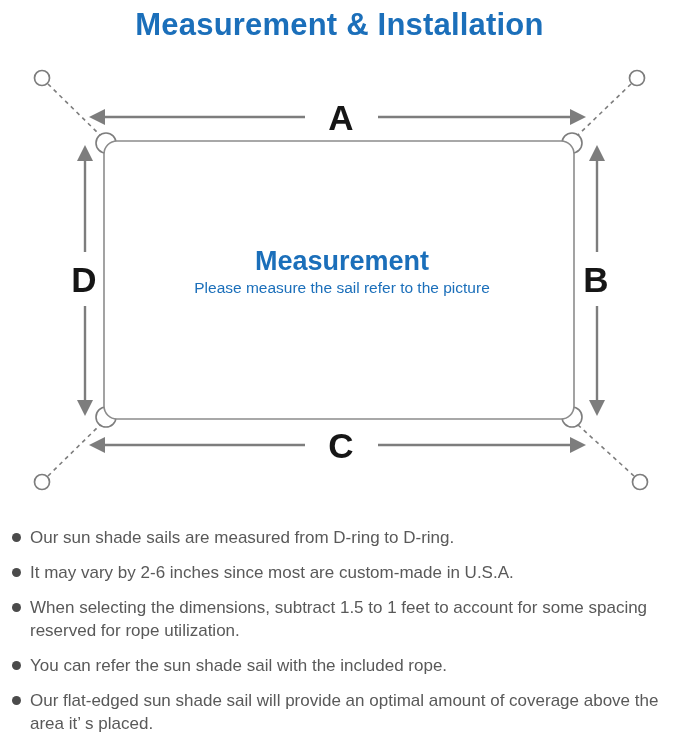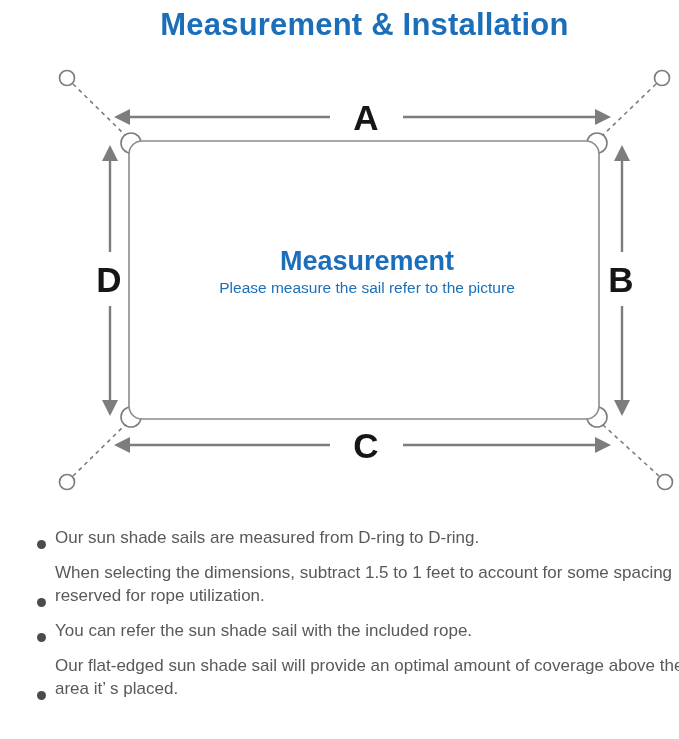--- a/index.html
+++ b/index.html
@@ -1,21 +1,21 @@
 <!DOCTYPE html>
 <html style="--title-blue: #1b6fba; --label-black: #161616; --note-gray: #595959;"><head>
 <meta charset="utf-8">
 <style>
   html, body { margin: 0; padding: 0; background: #ffffff; }
   body {
     width: 679px; height: 739px;
     font-family: "Liberation Sans", "DejaVu Sans", sans-serif;
     overflow: hidden;
   }
-  .page { position: relative; width: 631px; height: 739px; background: #fff; margin-left: 25px; }
+  .page { position: relative; width: 631px; height: 739px; background: #fff; }
 
   .page-title {
     position: absolute; top: 0; left: 0; width: 679px; height: 50px;
     display: flex; align-items: center; justify-content: center;
     font-size: 31px; font-weight: bold; letter-spacing: 0.2px;
     color: var(--title-blue, #1b6fba);
     margin: 0;
   }
 
   .diagram-svg { position: absolute; top: 55px; left: 0; }
@@ -31,21 +31,21 @@
   .center-subtitle {
     font-size: 15.5px;
     fill: var(--title-blue, #1b6fba);
   }
 
   .notes {
     position: absolute; top: 526px; left: 0; width: 679px;
     list-style: none; margin: 0; padding: 0 10px 0 12px;
     box-sizing: border-box;
   }
-  .note-item { display: flex; align-items: flex-end; margin-bottom: 12px; }
+  .note-item { display: flex; align-items: flex-start; margin-bottom: 12px; }
   .note-dot {
     flex: 0 0 auto; width: 9px; height: 9px; border-radius: 50%;
     background: #4b4b4b; margin: 7px 9px 0 0;
   }
   .note-text {
     font-size: 17px; line-height: 23px;
     color: var(--note-gray, #595959);
     max-width: 636px;
   }
 </style>
@@ -113,20 +113,24 @@
     <text class="center-subtitle" x="342" y="293" text-anchor="middle">Please measure the sail refer to the picture</text>
   </svg>
 
   <ul class="notes">
 
       <li class="note-item">
         <span class="note-dot"></span>
         <span class="note-text">Our sun shade sails are measured from D-ring to D-ring.</span>
       </li>
 
+      <li class="note-item">
+        <span class="note-dot"></span>
+        <span class="note-text">It may vary by 2-6 inches since most are custom-made in U.S.A.</span>
+      </li>
 
       <li class="note-item">
         <span class="note-dot"></span>
         <span class="note-text">When selecting the dimensions, subtract 1.5 to 1 feet to account for some spacing reserved for rope utilization.</span>
       </li>
 
       <li class="note-item">
         <span class="note-dot"></span>
         <span class="note-text">You can refer the sun shade sail with the included rope.</span>
       </li>

